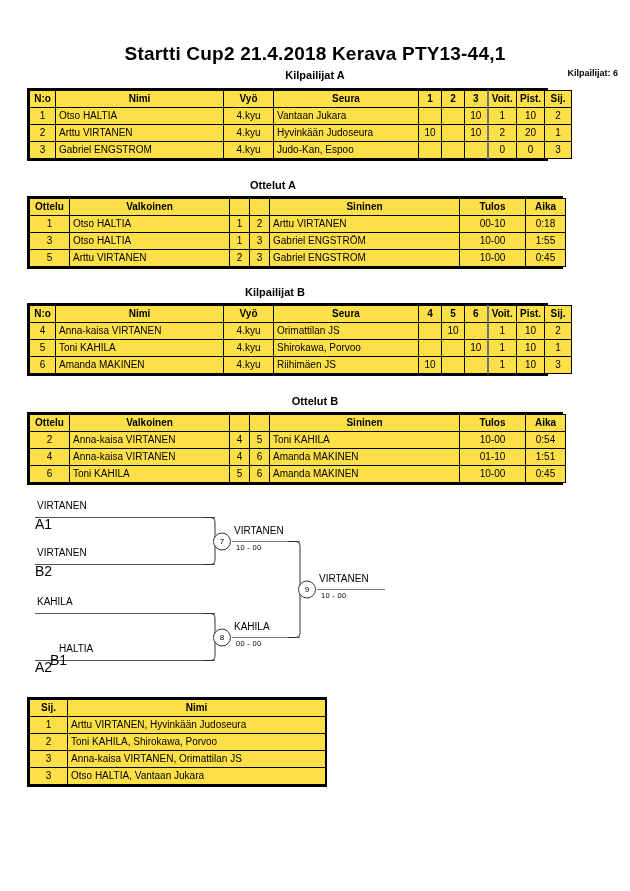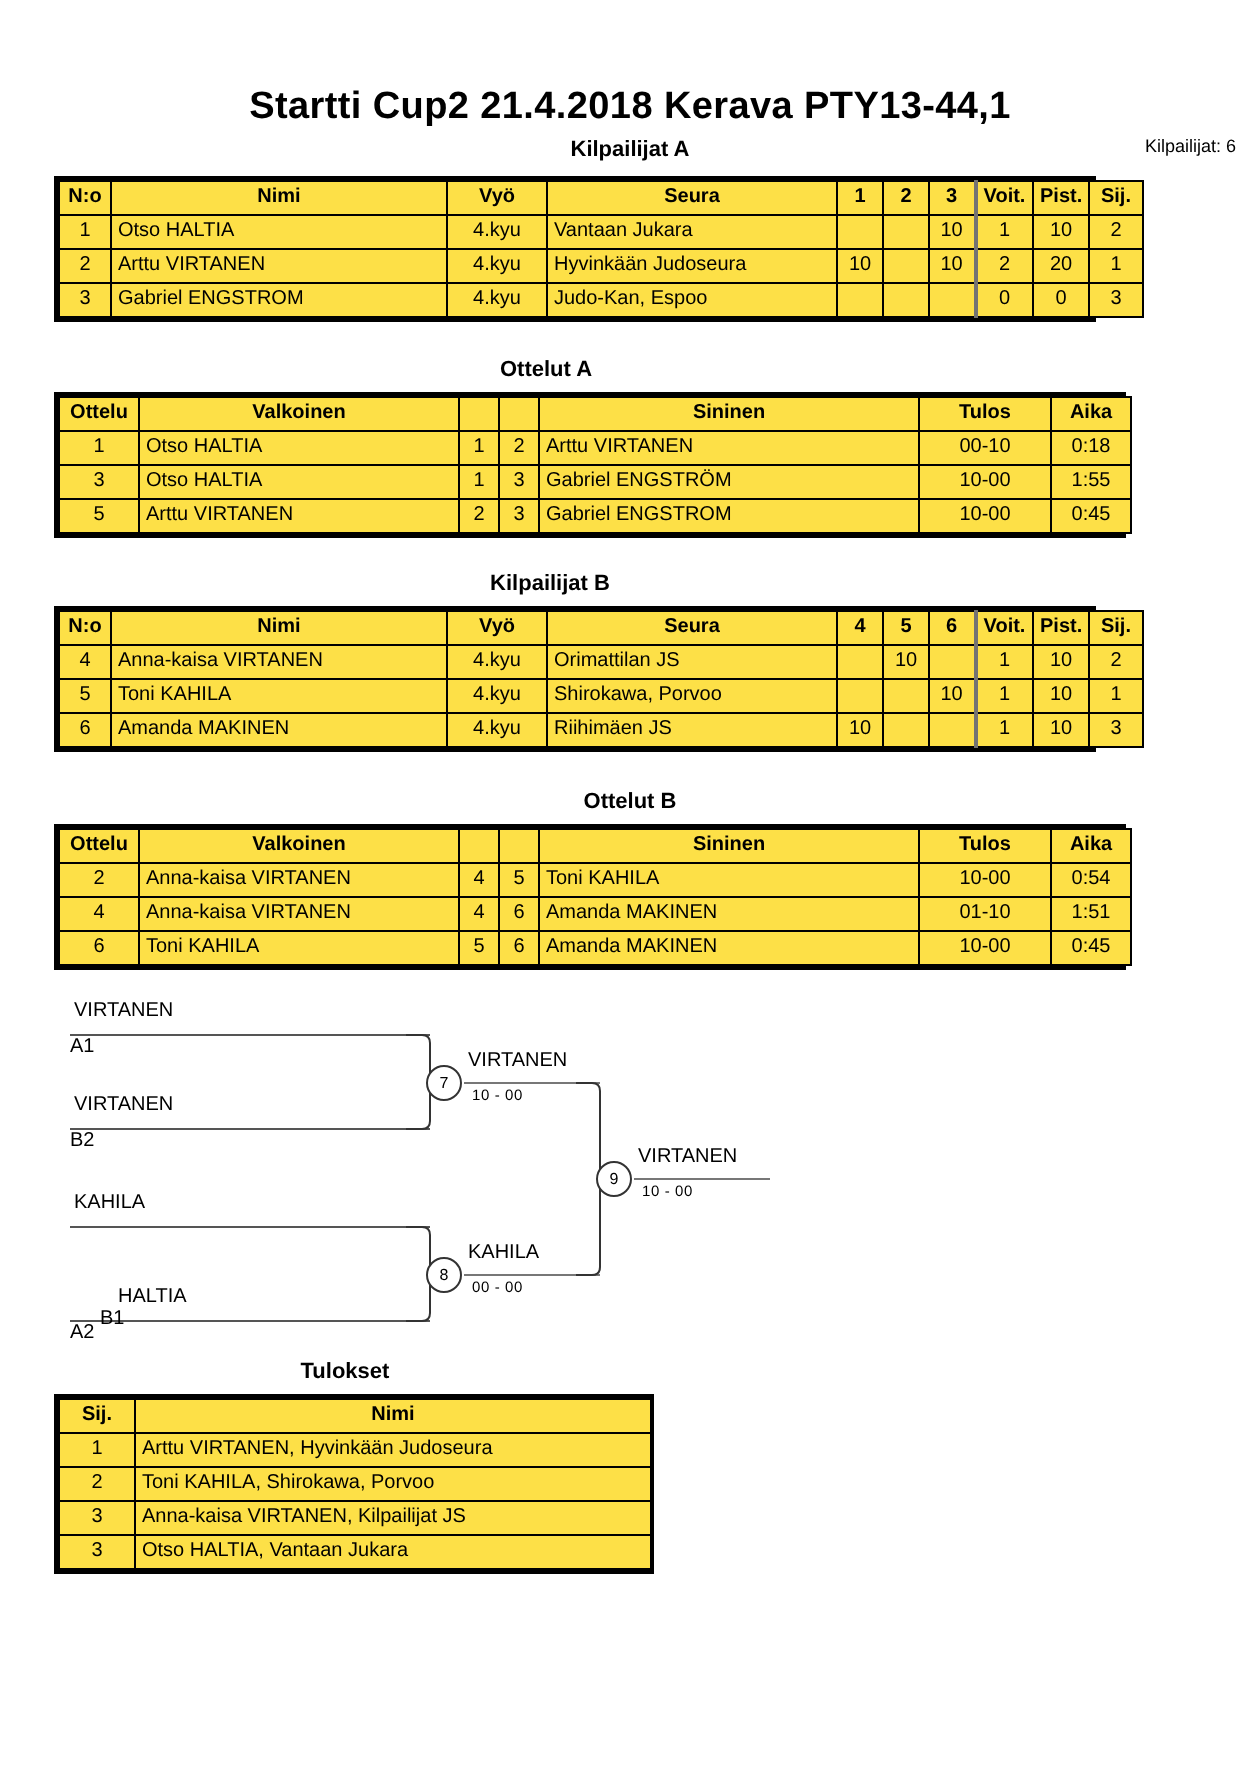--- a/index.html
+++ b/index.html
@@ -30,21 +30,21 @@
     font-size: 11px;
     font-weight: bold;
     margin: 0;
     line-height: 1;
   }
   .entrant-count {
     position: absolute;
     right: 12px;
     top: 68px;
     font-size: 9px;
-    font-weight: normal;
+    font-weight: bold;
     white-space: nowrap;
   }
 
   
   table.grid {
     border-collapse: collapse;
     font-size: 10px;
     background: #fde047;
     table-layout: fixed;
   }
@@ -100,21 +100,21 @@
   .bracket { position: absolute; left: 0; top: 492px; width: 630px; height: 185px; }
   .bracket svg { display: block; }
   .bk-name {
     position: absolute;
     font-size: 10px;
     line-height: 11px;
     white-space: nowrap;
   }
   .bk-seed {
     position: absolute;
-    font-size: 10px;
+    font-size: 14px;
     line-height: 10px;
     white-space: nowrap;
   }
   .bk-score {
     position: absolute;
     font-size: 7.5px;
     line-height: 9px;
     white-space: nowrap;
     letter-spacing: 0.3px;
   }
@@ -445,23 +445,20 @@
     <div class="bk-name" style="left:234px; top:33px;">VIRTANEN</div>
     <div class="bk-score" style="left:236px; top:51px;">10 - 00</div>
 
     <div class="bk-name" style="left:234px; top:129px;">KAHILA</div>
     <div class="bk-score" style="left:236px; top:147px;">00 - 00</div>
 
     <div class="bk-name" style="left:319px; top:81px;">VIRTANEN</div>
     <div class="bk-score" style="left:321px; top:99px;">10 - 00</div>
   </div>
 
-  <div class="block" style="left:0; top:681px; width:345px;">
-    <div class="section-title">Tulokset</div>
-  </div>
 
   <div class="block tblwrap" style="left:27px; top:697px; width:300px;">
     <table class="grid t-res">
       <colgroup>
           <col class="col-sij">
           <col class="col-nimi">
         </colgroup>
       <thead>
         <tr>
           <th>Sij.</th>
@@ -472,21 +469,21 @@
         <tr>
           <td class="c">1</td>
           <td class="l">Arttu VIRTANEN, Hyvinkään Judoseura</td>
         </tr>
         <tr>
           <td class="c">2</td>
           <td class="l">Toni KAHILA, Shirokawa, Porvoo</td>
         </tr>
         <tr>
           <td class="c">3</td>
-          <td class="l">Anna-kaisa VIRTANEN, Kilpailijat JS</td>
+          <td class="l">Anna-kaisa VIRTANEN, Orimattilan JS</td>
         </tr>
         <tr>
           <td class="c">3</td>
           <td class="l">Otso HALTIA, Vantaan Jukara</td>
         </tr>
       </tbody>
     </table>
   </div>
 
 </div>

